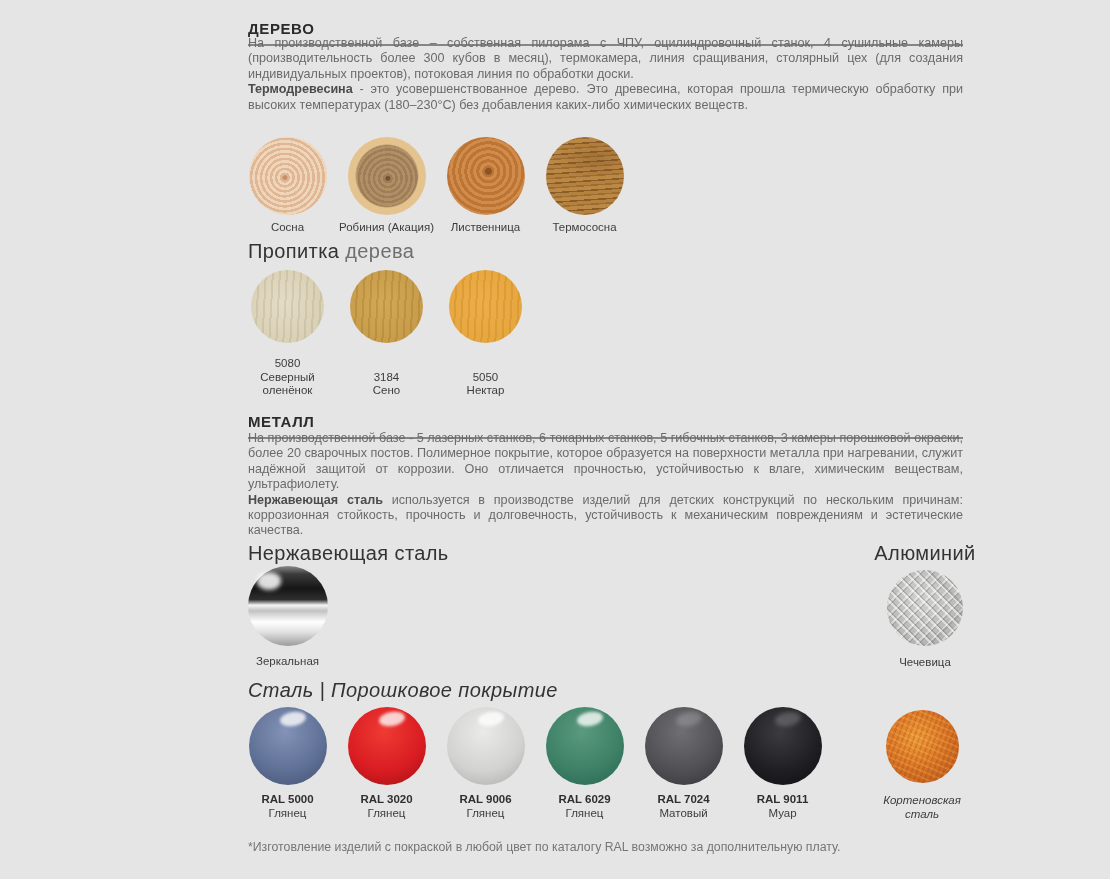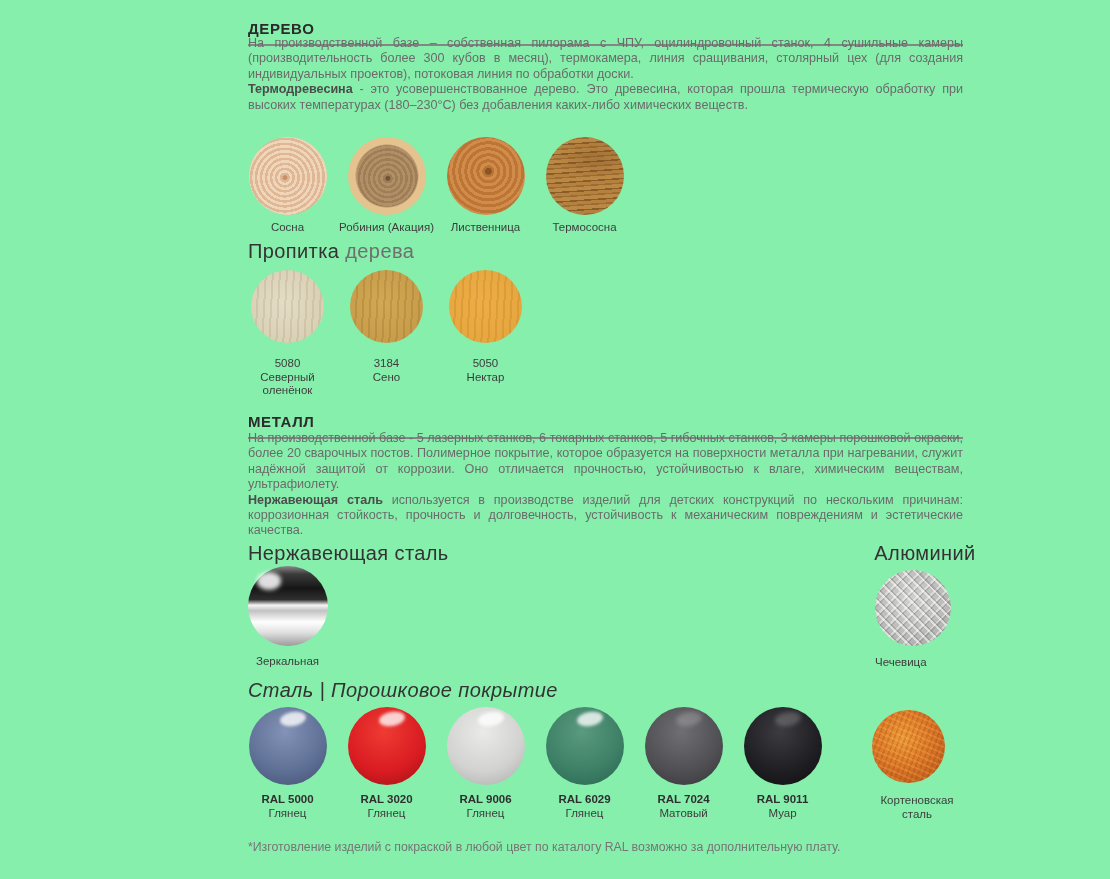--- a/index.html
+++ b/index.html
@@ -1,36 +1,36 @@
 <!DOCTYPE html>
 <html><head>
 <meta charset="utf-8">
 <style>
   html,body{margin:0;padding:0;background:#ffffff;}
-  .page{position:relative;width:1110px;height:879px;background:#86efac;overflow:hidden;
+  .page{position:relative;width:1110px;height:879px;background:#e5e5e5;overflow:hidden;
         font-family:"Liberation Sans",sans-serif;}
 
   
   .sec-title{position:absolute;left:248px;width:715px;font-size:15px;font-weight:700;
              color:#2b2b2b;letter-spacing:.6px;padding-bottom:7px;
              border-bottom:2px solid #858585;box-sizing:border-box;}
 
   
   .body{position:absolute;left:248px;width:715px;font-size:12.6px;line-height:15.4px;
         color:#6b6b6b;text-align:justify;}
   .body p{margin:0;}
   .body b{color:#4c4c4c;}
 
   
   .sub-title{position:absolute;font-size:20px;color:#333333;letter-spacing:.4px;}
   .sub-title .light{color:#6f6f6f;}
 
   
   .row{position:absolute;left:238px;display:flex;}
-  .cell{width:99px;display:flex;flex-direction:column;align-items:center;}
+  .cell{width:99px;display:flex;flex-direction:column;align-items:center;justify-content:space-between;}
   .cap{font-size:11.5px;color:#3d3d3d;text-align:center;line-height:13.5px;}
   .cap .code{font-weight:700;color:#2f2f2f;}
   .nowrap{white-space:nowrap;}
   .w80{max-width:82px;}
 
   .circle{border-radius:50%;position:relative;flex:0 0 auto;}
   .d78{width:78px;height:78px;}
   .d73{width:73px;height:73px;}
   .d80{width:80px;height:80px;}
   .d76{width:76px;height:76px;}
@@ -89,21 +89,21 @@
   .semi::before{content:"";position:absolute;left:40%;top:7%;width:33%;height:18%;
     border-radius:50%;background:rgba(255,255,255,.20);transform:rotate(-10deg);filter:blur(2px);}
   .ral5000{--l:#8392b6;--b:#5f7096;--d:#414e6d;}
   .ral3020{--l:#ef3b33;--b:#d91c22;--d:#9c1014;}
   .ral9006{--l:#eaeae8;--b:#d2d3d1;--d:#a9a9a7;}
   .ral6029{--l:#5a9a7e;--b:#3d8066;--d:#276350;}
   .ral7024{--l:#6f6e72;--b:#504f53;--d:#333237;}
   .ral9011{--l:#3c3b3f;--b:#1f1e22;--d:#0d0d0f;}
 
   .footnote{position:absolute;left:248px;top:840px;font-size:12.3px;color:#757575;}
-  .alu-cell{position:absolute;display:flex;flex-direction:column;align-items:flex-start;}
+  .alu-cell{position:absolute;display:flex;flex-direction:column;align-items:center;}
 </style>
 </head>
 <body>
 
 <div class="page">
 
   <h2 class="sec-title" style="top:8px;">ДЕРЕВО</h2>
 
   <div class="body" style="top:36px;">
     <p><span>На производственной базе – собственная пилорама с ЧПУ, оцилиндровочный станок, 4 сушильные камеры (производительность более 300 кубов в месяц), термокамера, линия сращивания, столярный цех (для создания индивидуальных проектов), потоковая линия по обработки доски.</span></p>
@@ -228,18 +228,18 @@
       <div class="circle d78 ral ral9011 semi" style="margin-bottom:8px;"></div>
       <div class="cap">
         <div class="code">RAL 9011</div>
         <div>Муар</div>
       </div>
     </div>
   </div>
 
   <div class="alu-cell" style="left:872px;top:710px;width:100px;">
     <div class="circle d73 corten" style="margin-bottom:11px;"></div>
-    <div class="cap" style="max-width:90px;">Кортеновская сталь</div>
+    <div class="cap" style="max-width:90px;font-style:italic;">Кортеновская сталь</div>
   </div>
 
   <div class="footnote">*Изготовление изделий с покраской в любой цвет по каталогу RAL возможно за дополнительную плату.</div>
 
 </div>
 
 </body></html>

